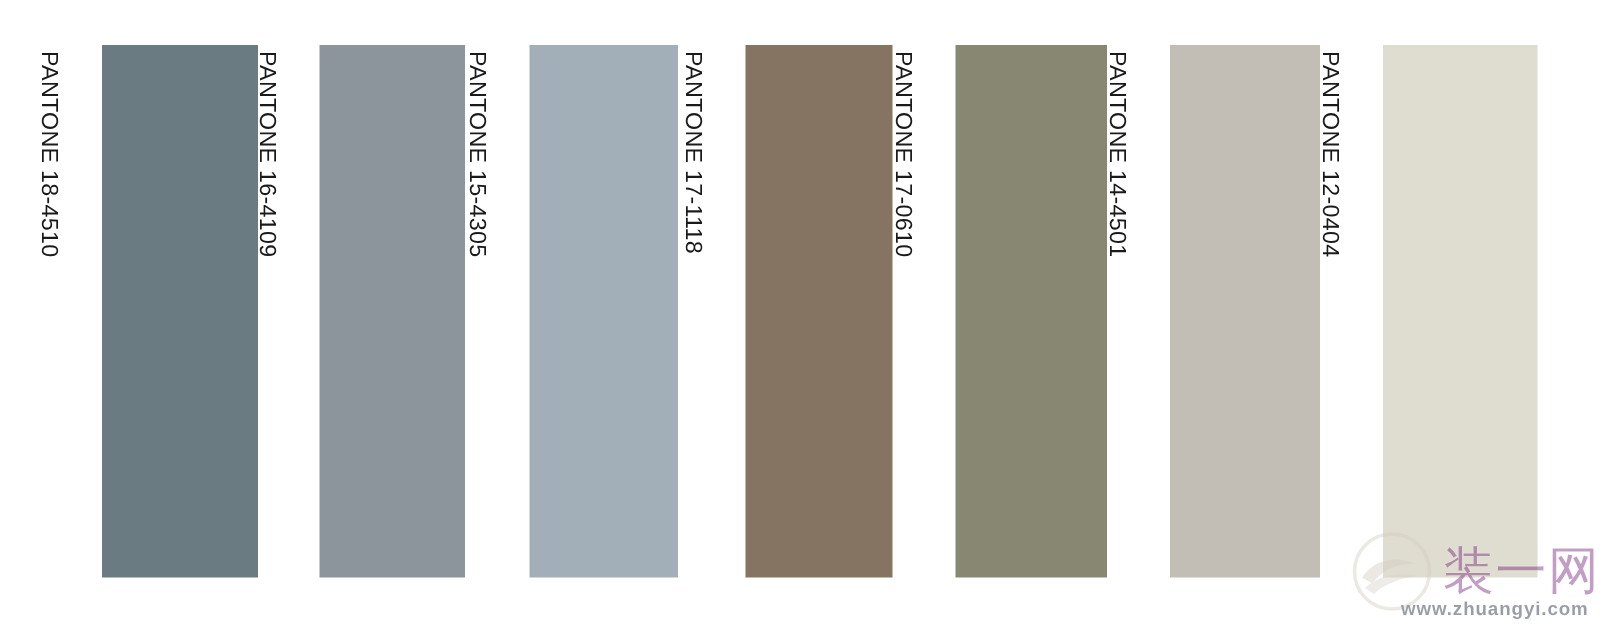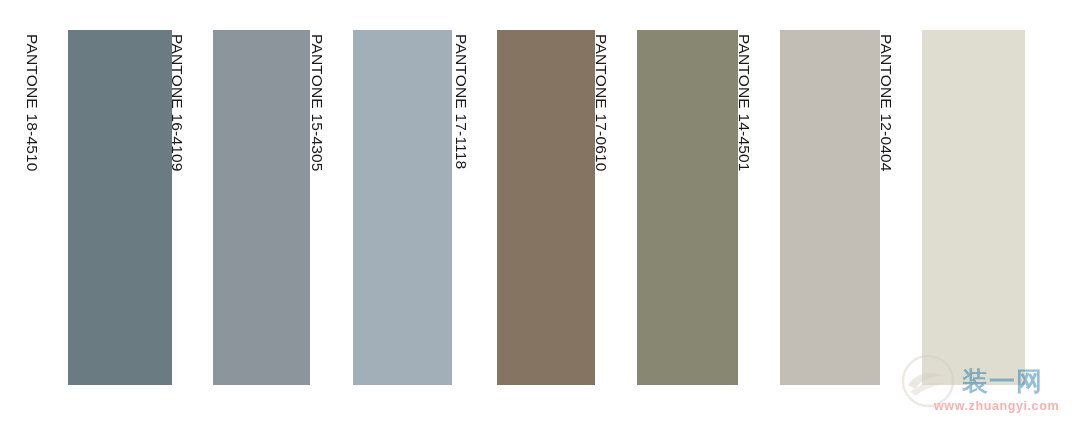--- a/index.html
+++ b/index.html
@@ -71,35 +71,35 @@
     top: 6px;
     display: flex;
     align-items: center;
     gap: 6px;
   }
   #watermark .wm-mark {
     width: 56px;
     height: 56px;
   }
   #watermark .wm-chars {
-    font-size: 26px;
+    font-size: 34px;
     line-height: 1;
-    color: #0369a1;
+    color: #701a75;
     font-family: "DejaVu Sans", sans-serif;
-    font-weight: 700;
+    font-weight: 400;
     letter-spacing: 1px;
     text-shadow: 0 0 1px rgba(255,255,255,0.8);
   }
   #watermark .wm-url {
     position: absolute;
     left: 34px;
     bottom: 6px;
     font-size: 12.5px;
     letter-spacing: 0.6px;
-    color: #ef4444;
+    color: #0f172a;
     font-family: "Liberation Sans", sans-serif;
     font-weight: 700;
   }
 </style>
 </head>
 <body>
 
 <div id="palette-board">
 
 <div class="swatch-group" style="left: 68px; width: 104px;">

